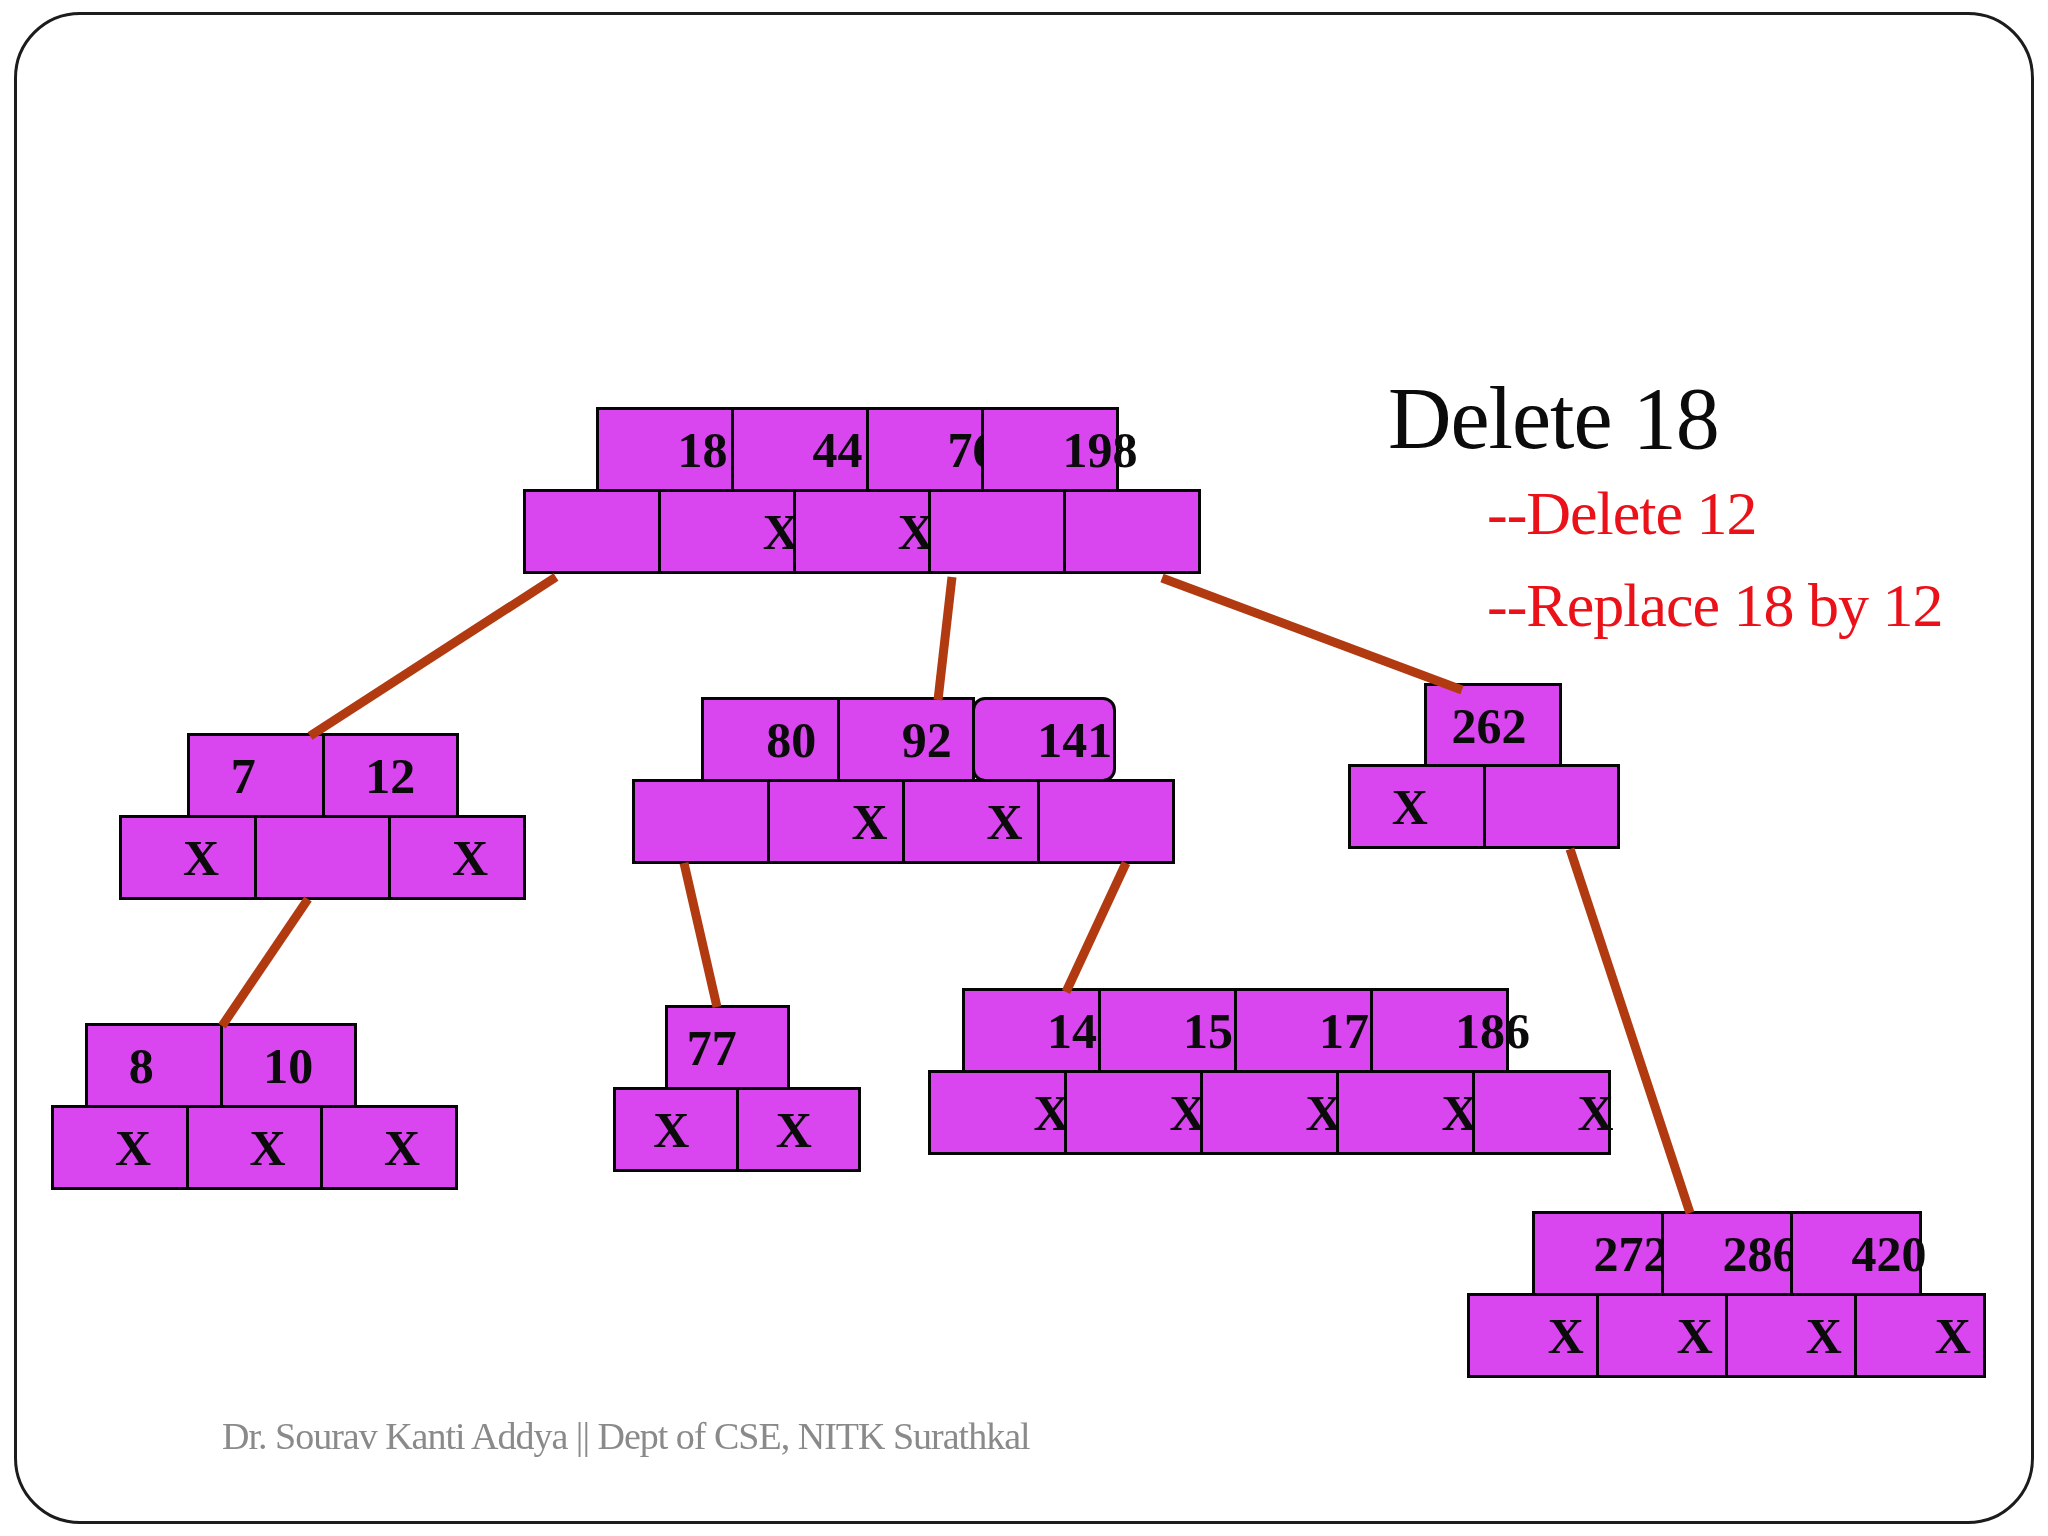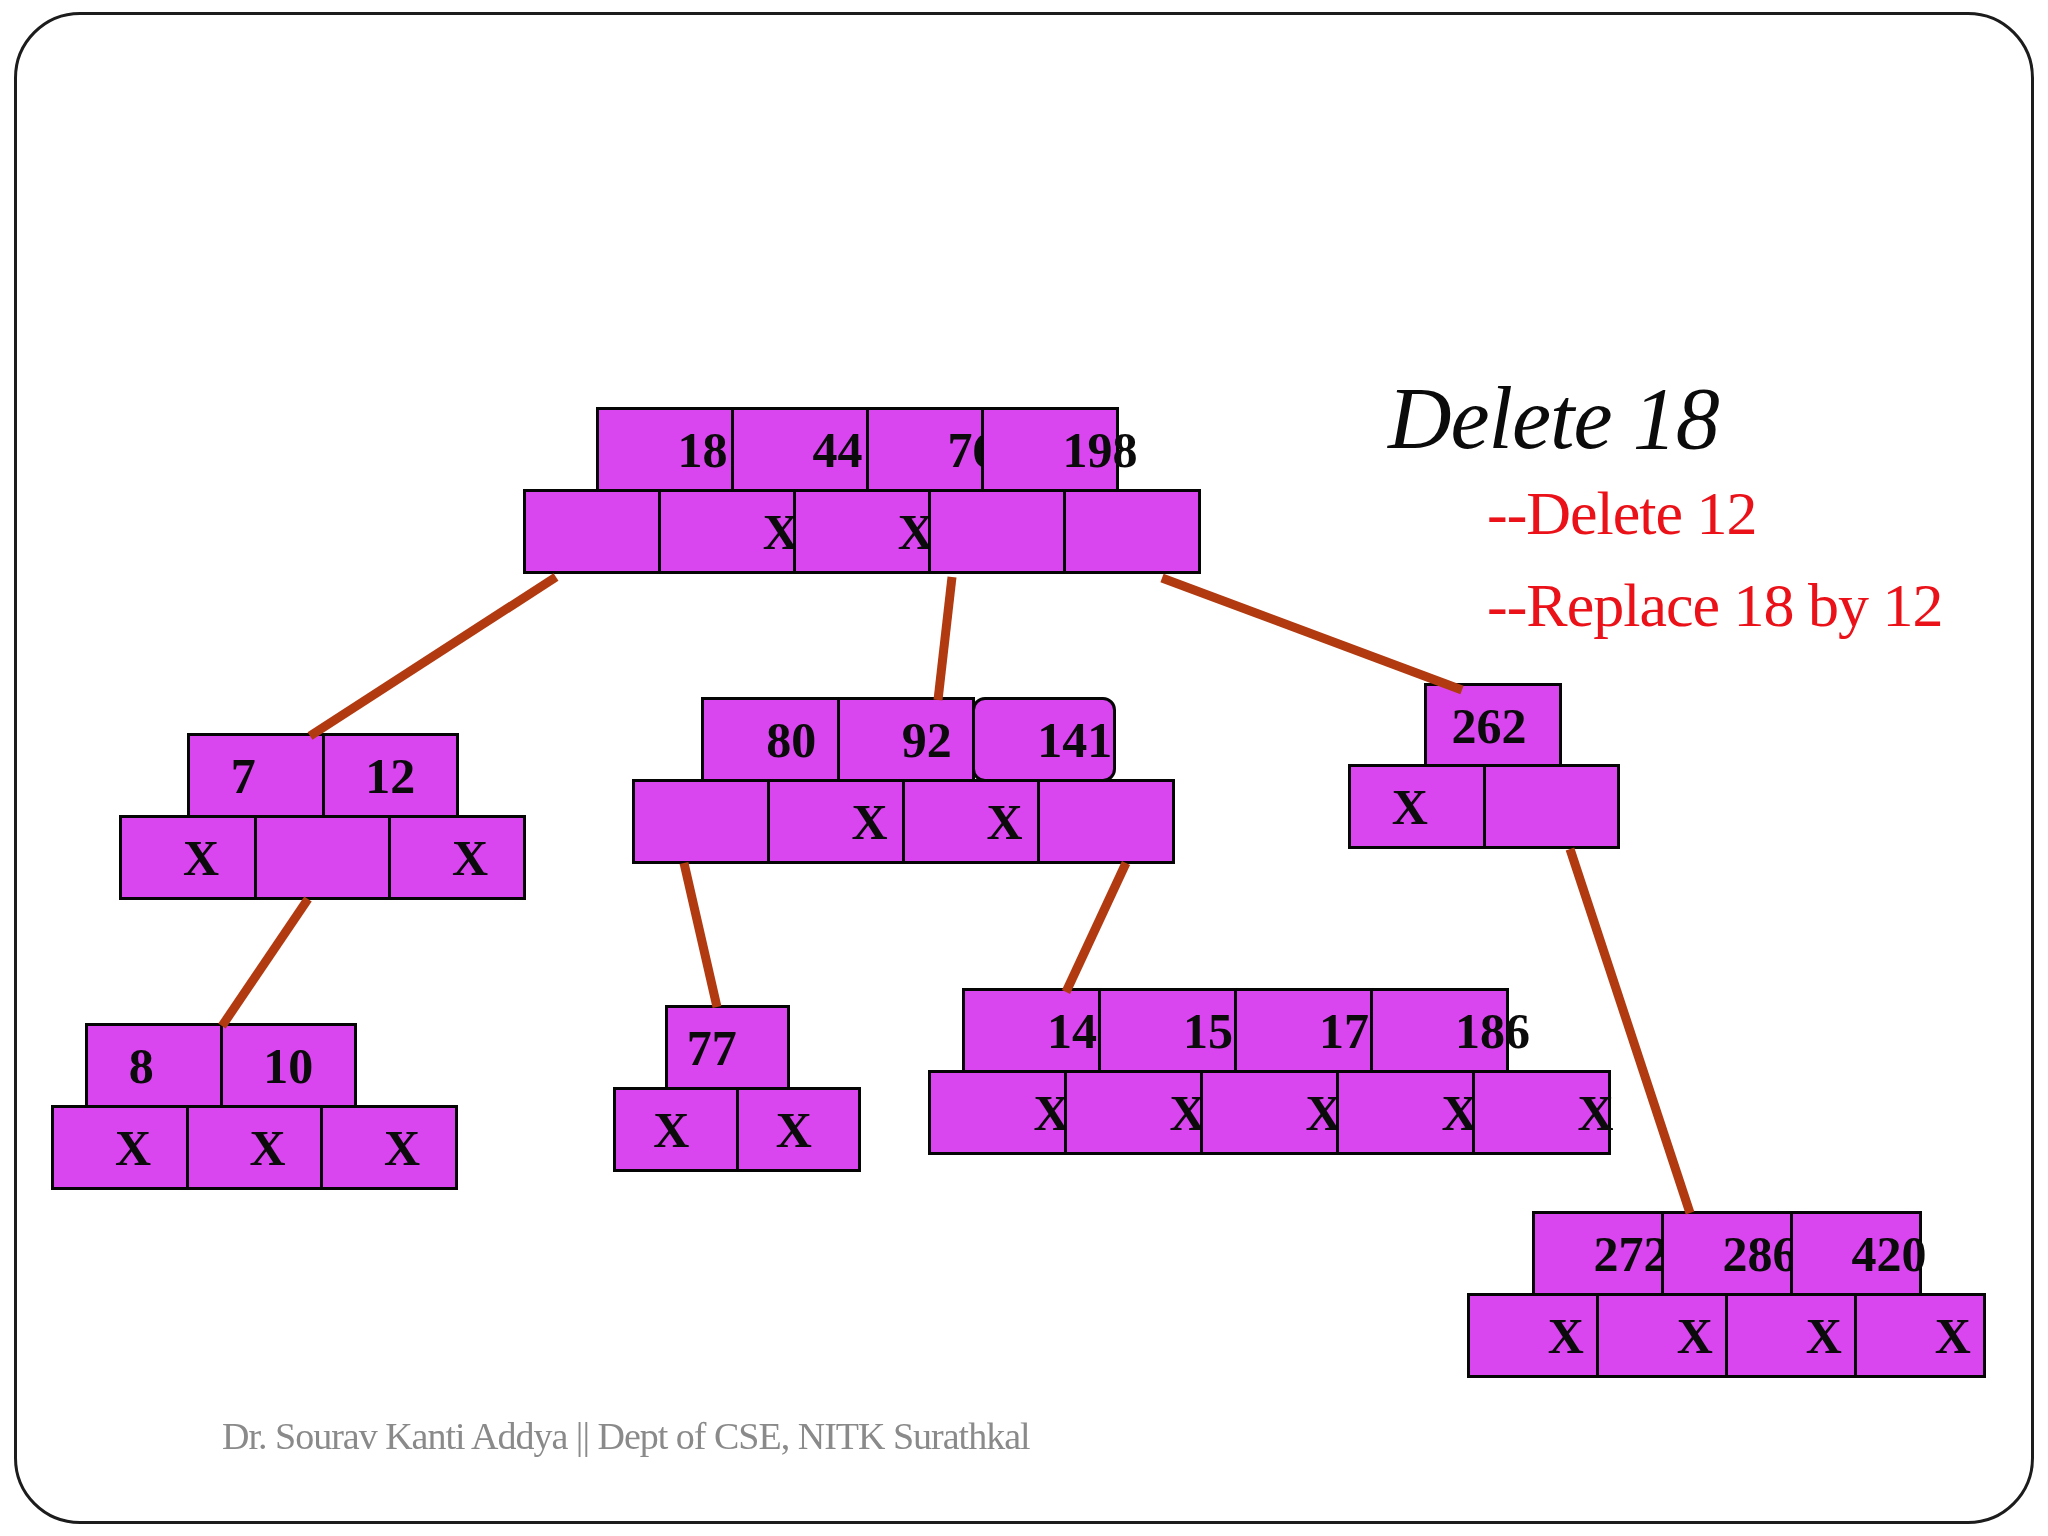--- a/index.html
+++ b/index.html
@@ -12,21 +12,21 @@
     border:3px solid #1c1c1c;border-radius:66px;pointer-events:none;
   }
   #title{
     position:absolute;left:228px;top:210px;margin:0;
     font-family:"Liberation Sans",sans-serif;font-size:96px;font-weight:400;
     color:#6e6e6e;letter-spacing:-1px;white-space:nowrap;
   }
   #title .accent{font-weight:700;}
   .annot-heading{
     position:absolute;left:1388px;top:368px;font-size:88px;color:#0b0b0b;
-    white-space:nowrap;letter-spacing:-1px;font-style:italic;
+    white-space:nowrap;letter-spacing:-1px;
   }
   .annot-line{position:absolute;font-size:62px;white-space:nowrap;letter-spacing:-1px;}
   #annot1{left:1487px;top:478px;}
   #annot2{left:1487px;top:570px;}
   #footer{
     position:absolute;left:222px;top:1414px;font-size:38px;color:#8a8a8a;
     white-space:nowrap;letter-spacing:-1px;
   }
   .row{position:absolute;display:flex;}
   .cell{

